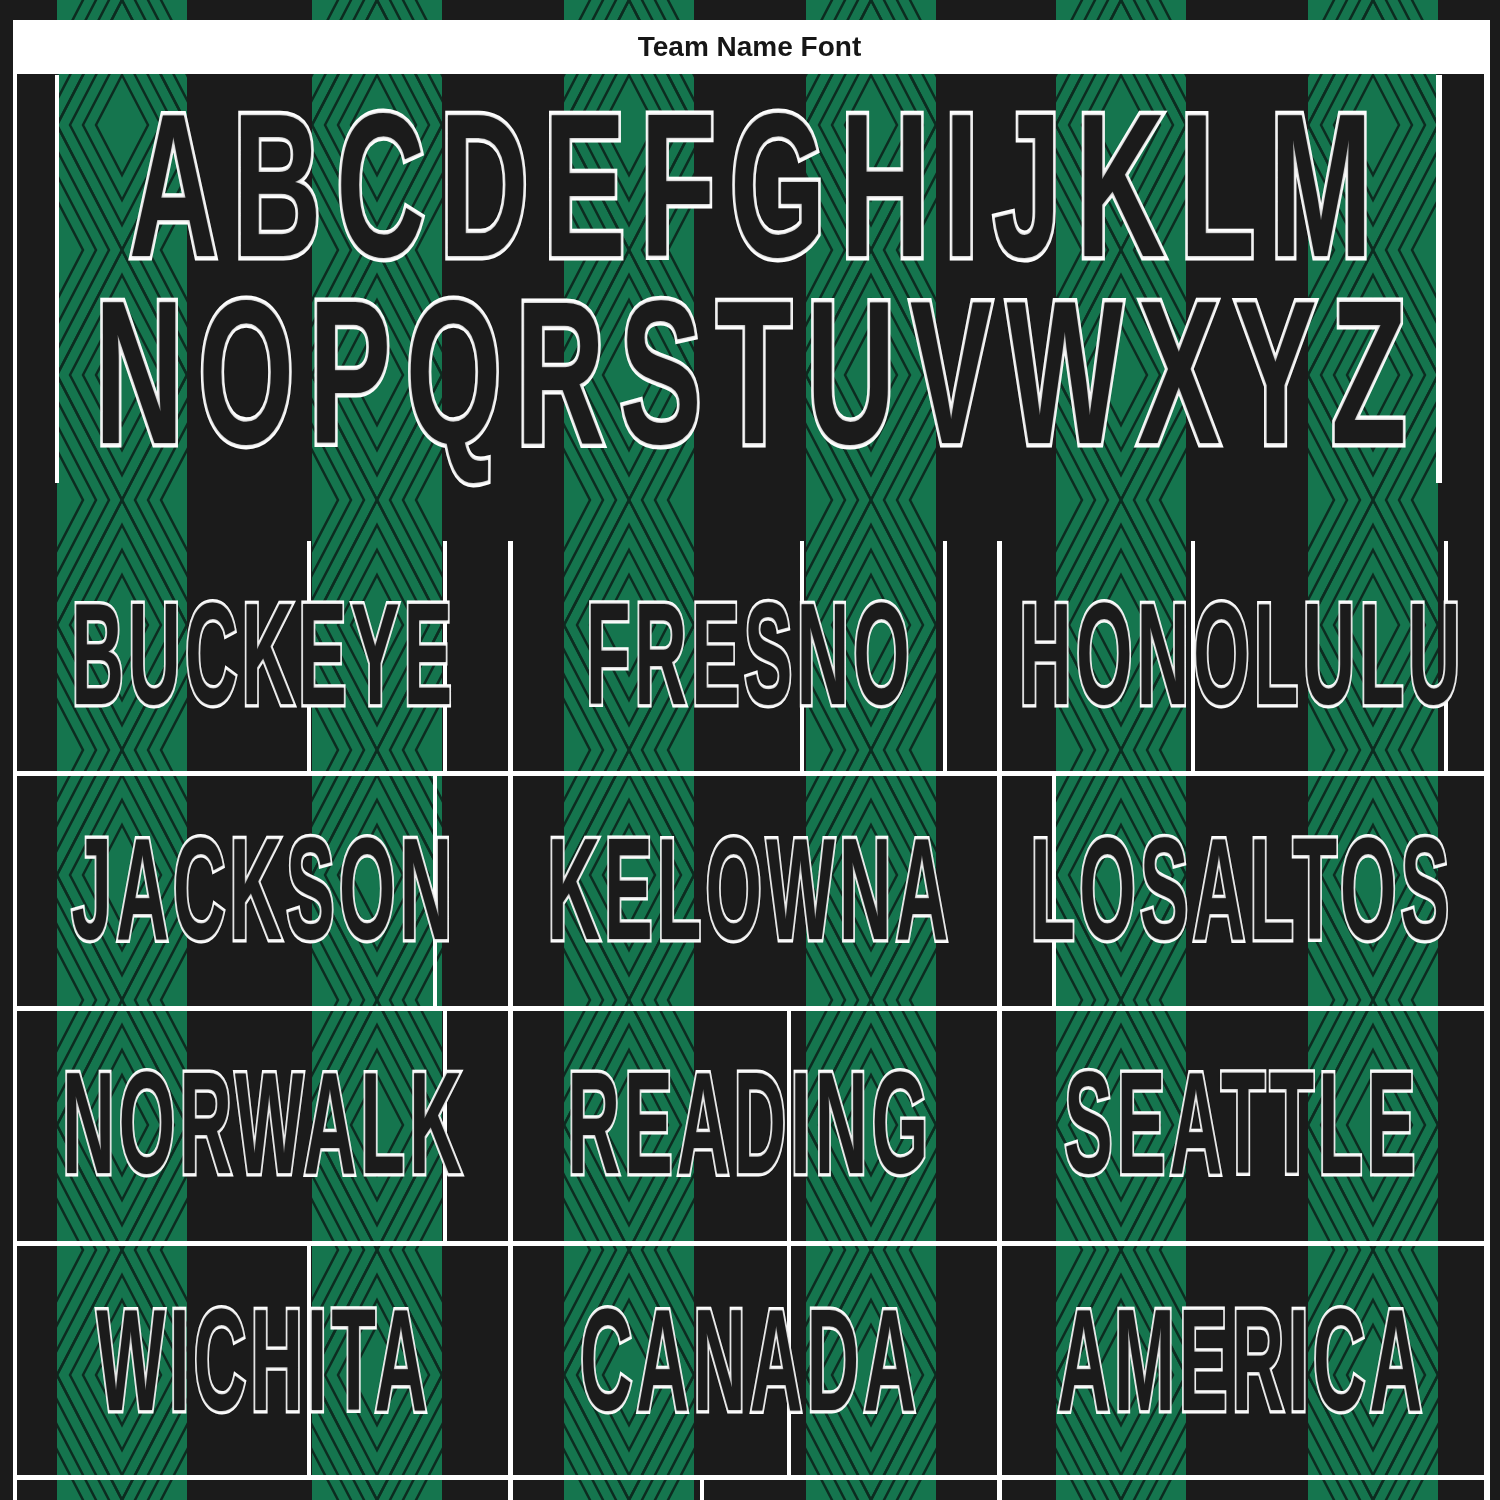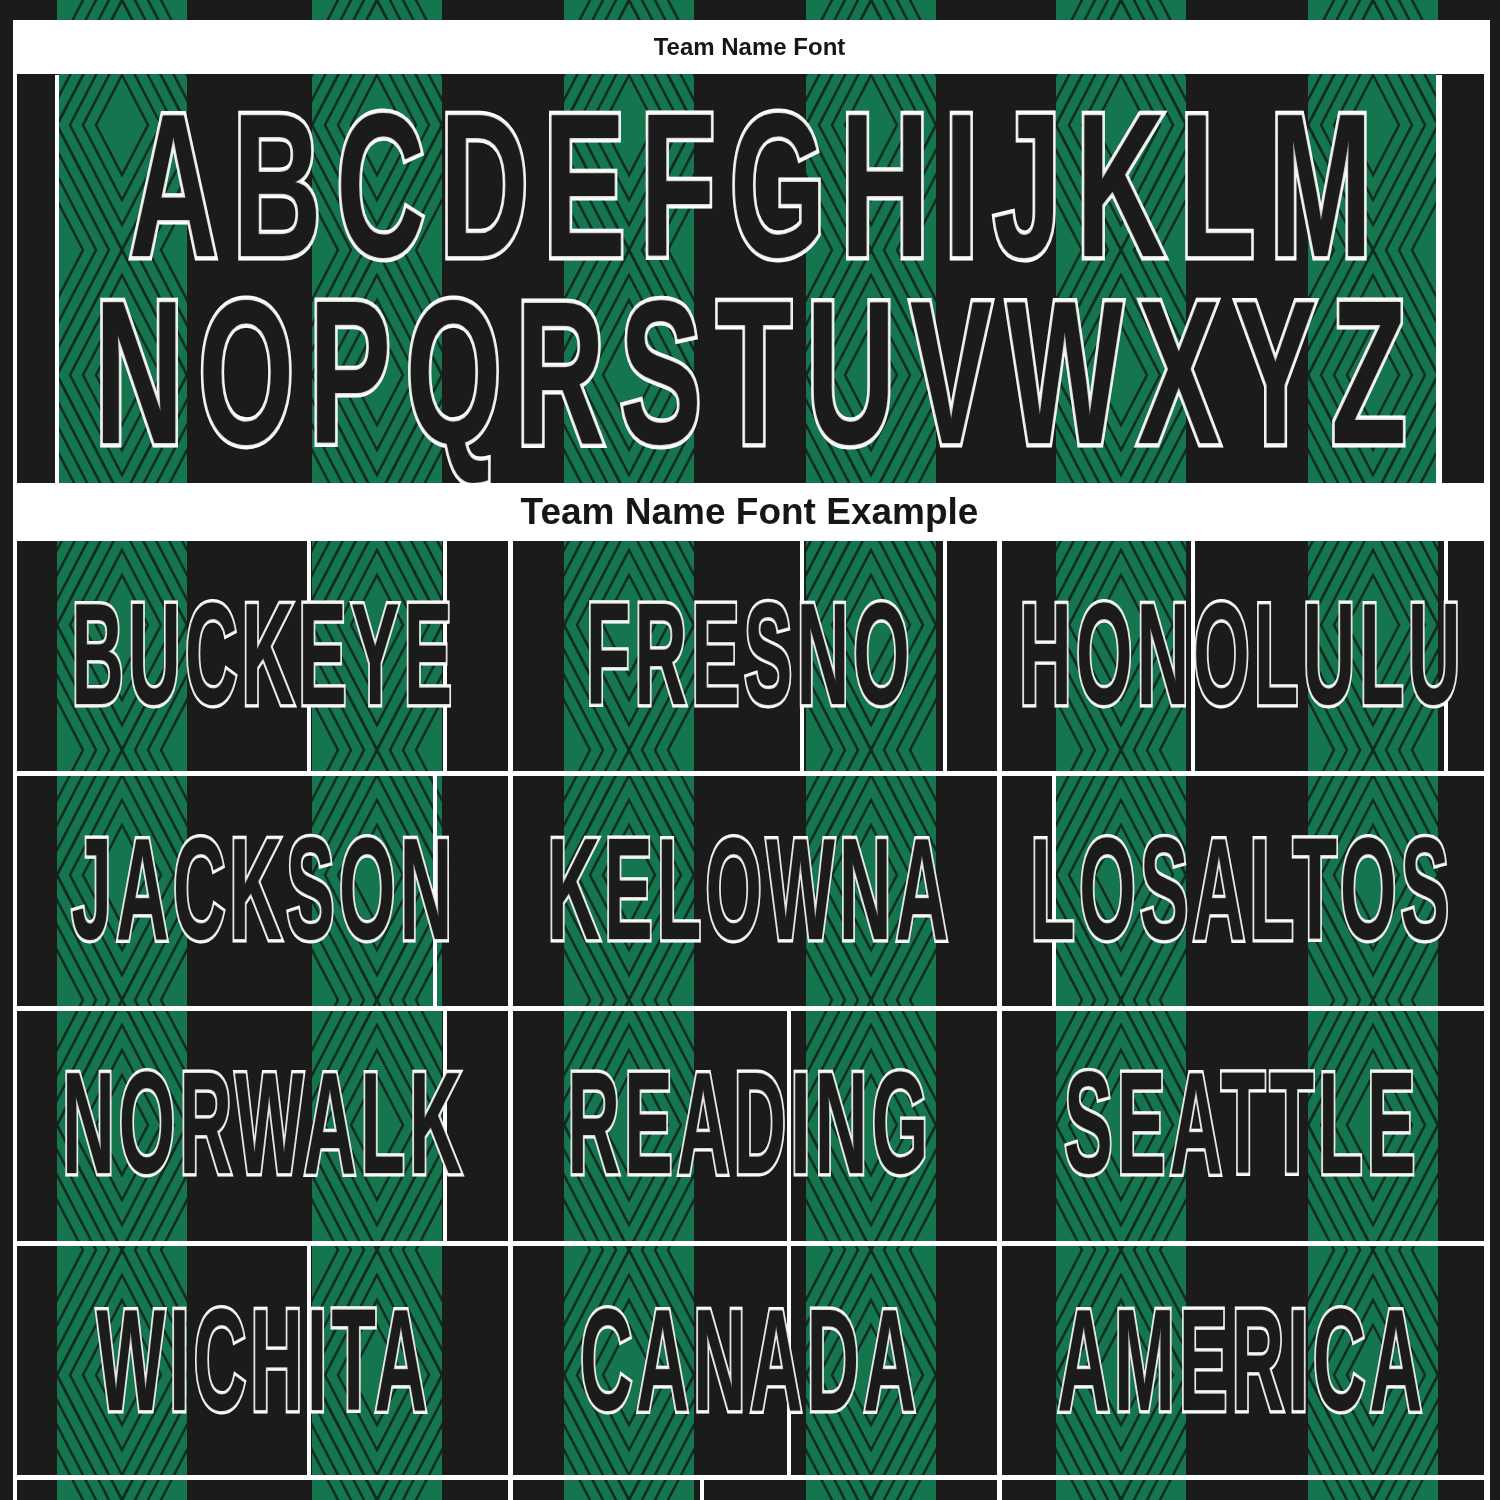--- a/index.html
+++ b/index.html
@@ -18,21 +18,21 @@
     background:var(--stripe_black);
     font-family:"Liberation Sans",sans-serif;
   }
   .bg{position:absolute;left:0;top:0;width:1500px;height:1500px;display:block;}
   .banner{
     position:absolute;left:13px;width:1473px;
     background:var(--banner_bg);color:var(--banner_text);
     display:flex;align-items:center;justify-content:center;
     font-weight:bold;z-index:3;
   }
-  #banner-font{top:20px;height:54px;font-size:24px;}
+  #banner-font{top:20px;height:54px;font-size:28px;}
   #banner-example{top:483px;height:58px;font-size:37px;}
   .outlined{
     position:absolute;white-space:nowrap;line-height:1;z-index:2;
     font-weight:bold;color:var(--letter_fill);
     -webkit-text-stroke:9px var(--letter_outline);
     paint-order:stroke fill;
     text-shadow:0 0 3px rgba(0,0,0,0.55);
   }
   .alpha{
     left:758px;font-size:205px;letter-spacing:0.12em;
@@ -121,23 +121,20 @@
       <rect x="443" y="1011" width="4" height="230"></rect>
       <rect x="787" y="1011" width="4" height="464"></rect>
       <rect x="307" y="1246" width="4" height="229"></rect>
       <rect x="700" y="1480" width="4" height="20"></rect>
     </g>
   </svg>
 
   <div class="banner" id="banner-font">
     <span>Team Name Font</span>
   </div>
-  <div class="banner" id="banner-example">
-    <span>Team Name Font Example</span>
-  </div>
 
   <div class="outlined alpha" id="alpha-line1">ABCDEFGHIJKLM</div>
   <div class="outlined alpha" id="alpha-line2">NOPQRSTUVWXYZ</div>
 
   <div class="outlined name r0 c0">BUCKEYE</div>
   <div class="outlined name r0 c1">FRESNO</div>
   <div class="outlined name r0 c2">HONOLULU</div>
 
   <div class="outlined name r1 c0">JACKSON</div>
   <div class="outlined name r1 c1">KELOWNA</div>

